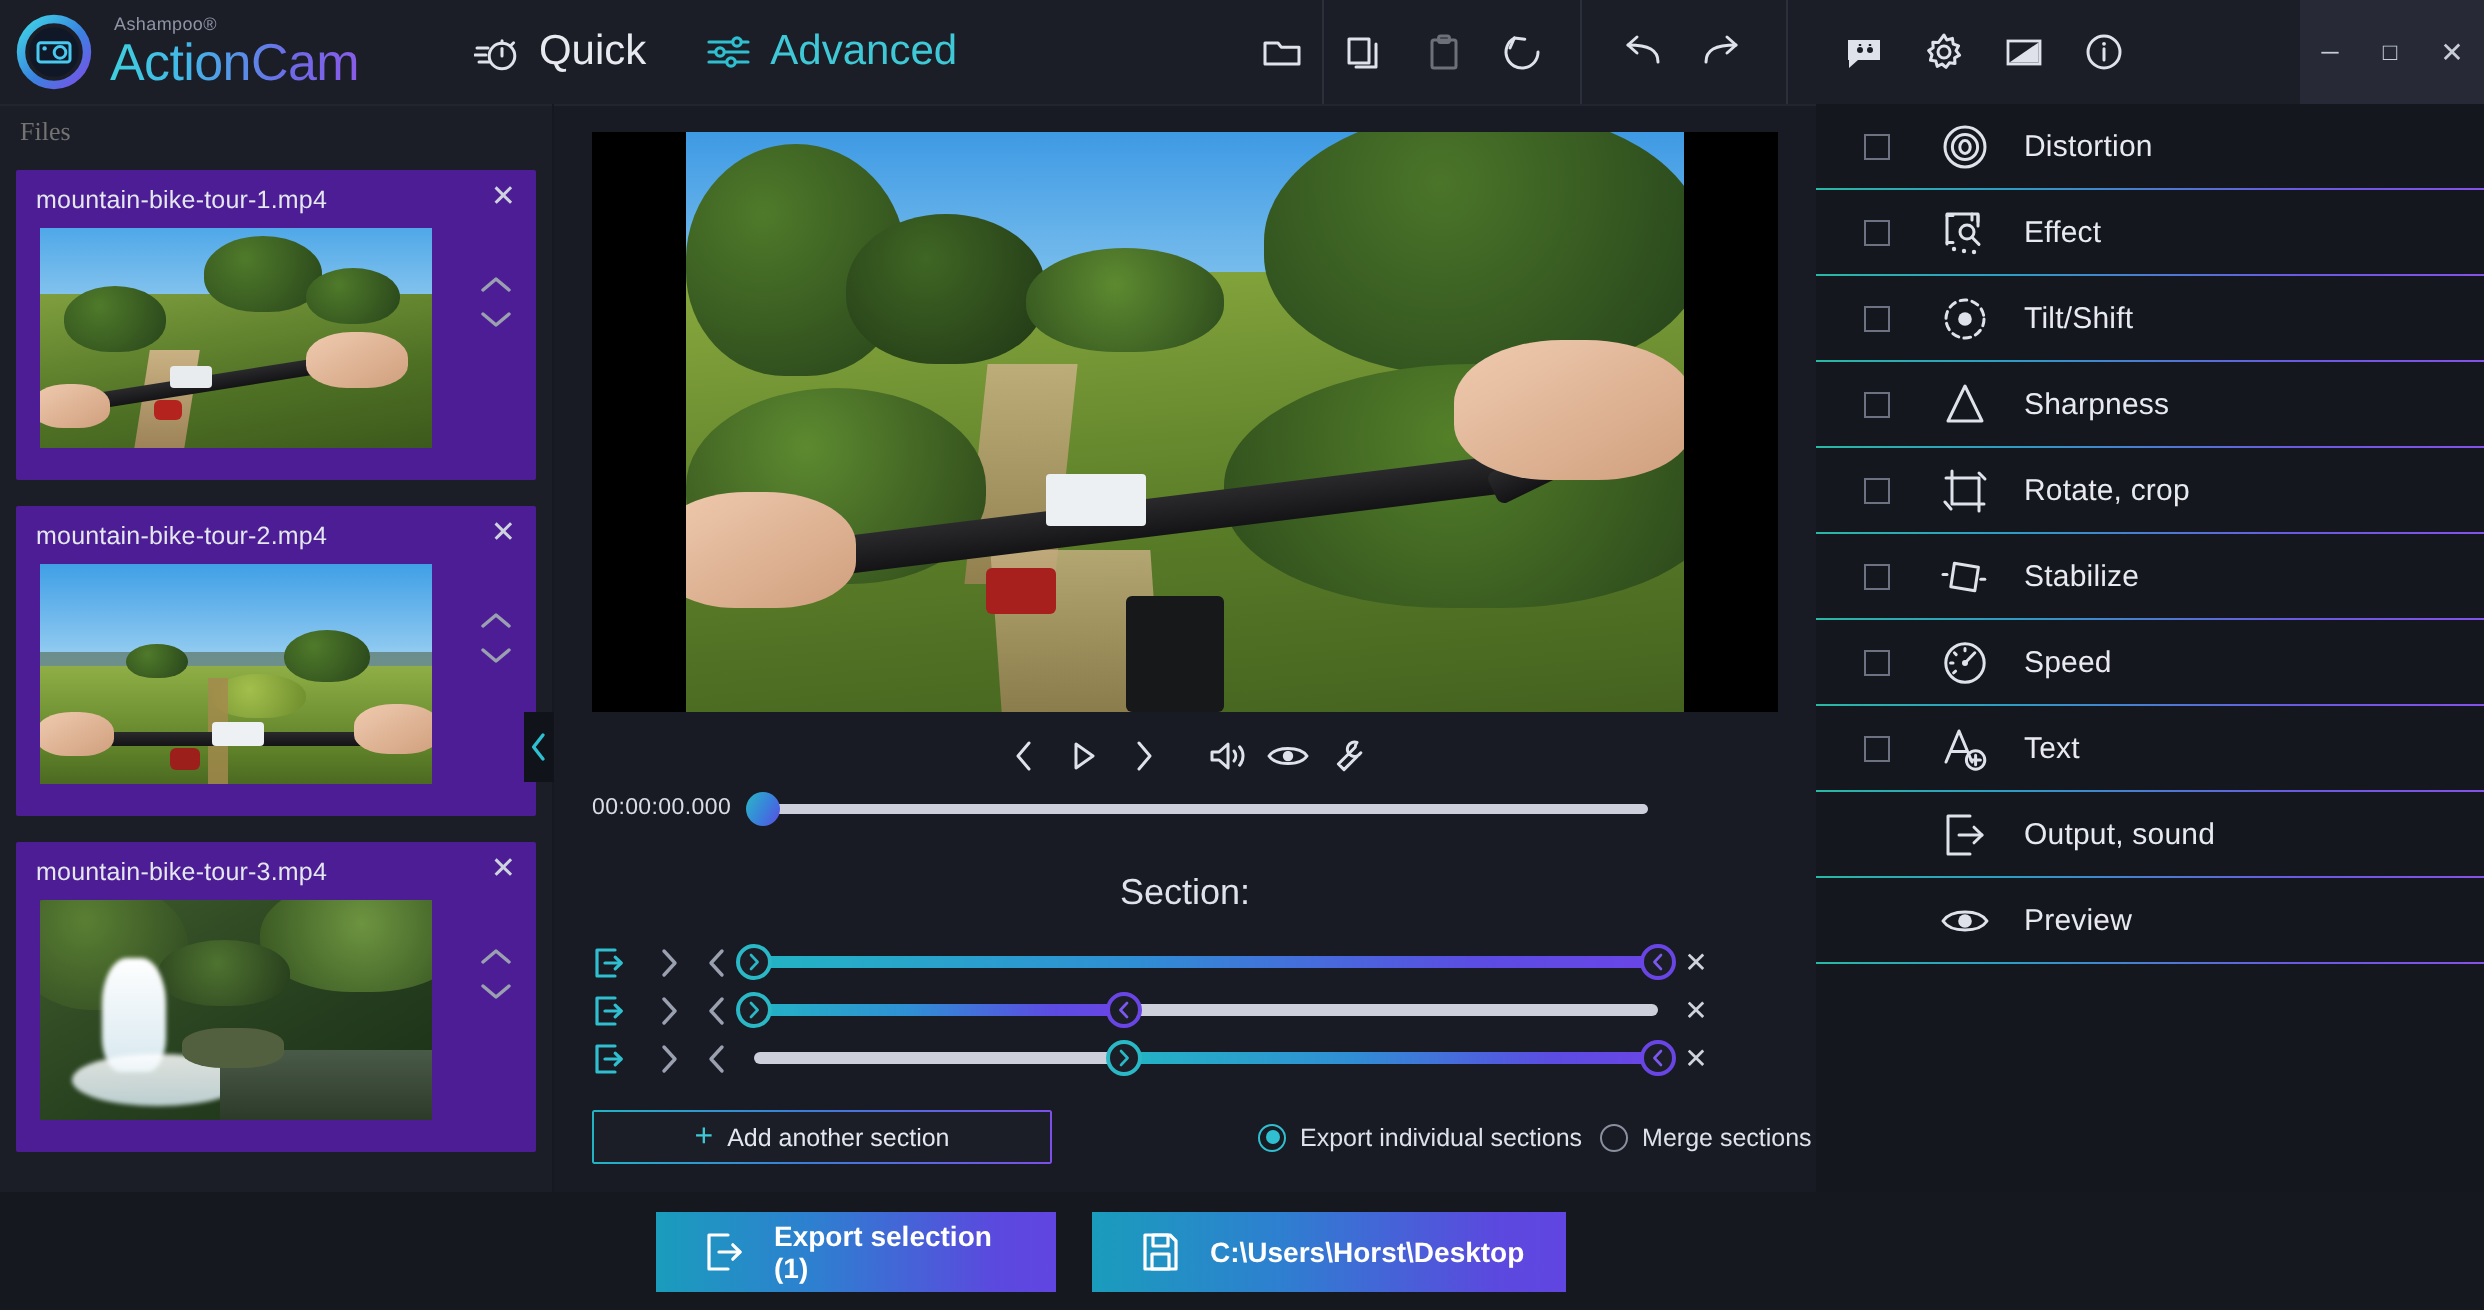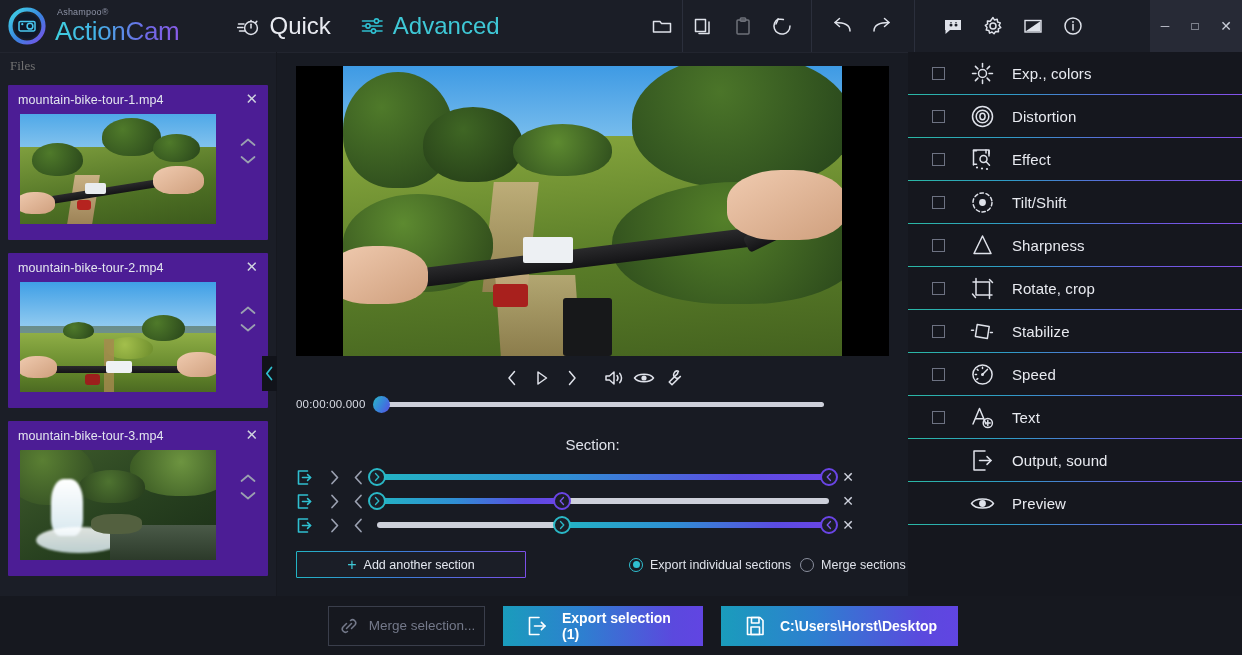--- a/index.html
+++ b/index.html
@@ -25,21 +25,21 @@
     margin-bottom: 1px; margin-left: 2px;
   }
   .brand-main {
     font-size: 26px; font-weight: 400; letter-spacing: -0.3px;
     background: linear-gradient(95deg, #3fd0dd 0%, #43b6e8 32%, #6d6ae6 72%, #8a5ce8 100%);
     -webkit-background-clip: text; background-clip: text;
     -webkit-text-fill-color: transparent; color: #5aa8e0;
   }
   .modes { display: flex; align-items: center; margin-left: 58px; gap: 30px; }
   .mode { display: flex; align-items: center; gap: 9px; cursor: pointer; }
-  .mode-label { font-size: 24px; }
+  .mode-label { font-size: 21px; }
   .mode.quick .mode-label { color: #e8eaf0; }
   .mode.adv .mode-label { color: #3fc8d6; }
   .tb-group {
     display: flex; align-items: center; height: 52px;
   }
   .tb-sep { width: 1px; height: 52px; background: #2b2f3c; }
   .tb-btn {
     width: 40px; height: 52px; display: flex; align-items: center;
     justify-content: center; cursor: pointer;
   }
@@ -131,21 +131,21 @@
     position: absolute; left: -8px; top: -6px; width: 17px; height: 17px;
     border-radius: 50%;
     background: linear-gradient(120deg, #2ab8c6 0%, #3a7fdc 55%, #5a4ce2 100%);
     cursor: pointer;
   }
 
   .section-area {
     position: absolute; left: 0; top: 378px; width: 631px; height: 166px;
   }
   .section-label {
-    text-align: center; font-size: 15px; color: #dfe2ea; padding-top: 5px;
+    text-align: center; font-size: 18px; color: #dfe2ea; padding-top: 5px;
   }
   .sect-rows { margin-top: 12px; }
   .sect-row {
     display: flex; align-items: center; height: 24px; padding-left: 19px;
   }
   .sect-icon { width: 26px; display: flex; justify-content: flex-start; cursor: pointer; }
   .sect-chev { width: 24px; display: flex; justify-content: center; cursor: pointer; }
   .sect-slider {
     position: relative; width: 452px; height: 18px; margin-left: 7px;
   }
@@ -752,39 +752,20 @@
             <span class="radio-dot"></span>
             <span class="radio-lbl">Merge sections</span>
           </div>
         </div>
       </div>
     </div>
   </div>
 
   <div class="rpanel">
 
-    <div class="rp-item">
-      <span class="rp-cb"></span>
-      <span class="rp-icon">
-        <svg width="27" height="27" viewBox="0 0 27 27">
-            <g class="ic">
-          <circle cx="13.5" cy="13.5" r="4"></circle>
-          <path d="M13.5 3.5 L13.5 7"></path>
-              <path d="M13.5 20 L13.5 23.5"></path>
-          <path d="M3.5 13.5 L7 13.5"></path>
-              <path d="M20 13.5 L23.5 13.5"></path>
-          <path d="M6.4 6.4 L8.9 8.9"></path>
-              <path d="M18.1 18.1 L20.6 20.6"></path>
-          <path d="M20.6 6.4 L18.1 8.9"></path>
-              <path d="M8.9 18.1 L6.4 20.6"></path>
-        </g>
-          </svg>
-      </span>
-      <span class="rp-label">Exp., colors</span>
-    </div>
 
     <div class="rp-item">
       <span class="rp-cb"></span>
       <span class="rp-icon">
         <svg width="27" height="27" viewBox="0 0 27 27">
             <g class="ic">
           <circle cx="13.5" cy="13.5" r="10"></circle>
               <circle cx="13.5" cy="13.5" r="6.3"></circle>
           <ellipse cx="13.5" cy="13.5" rx="2.6" ry="3.2"></ellipse>
         </g>
@@ -917,32 +898,20 @@
         </g>
           </svg>
       </span>
       <span class="rp-label">Preview</span>
     </div>
 
   </div>
 
   <div class="bottombar">
     <div class="bb-inner">
-      <div class="btn-merge">
-        <span>
-          <svg width="22" height="20" viewBox="0 0 22 20">
-              <g stroke="#74798a" stroke-width="1.5" fill="none" stroke-linecap="round" stroke-linejoin="round">
-            <path d="M12.5 4.5 A3.2 3.2 0 0 1 17 9 L13.5 12.5"></path>
-            <path d="M9.5 15.5 A3.2 3.2 0 0 1 5 11 L8.5 7.5"></path>
-            <path d="M8.5 12.5 L13.5 7.5"></path>
-          </g>
-            </svg>
-        </span>
-        <span>Merge selection...</span>
-      </div>
 
       <div class="btn-grad btn-export">
         <span>
           <svg width="24" height="24" viewBox="0 0 24 24">
               <g stroke="#fff" stroke-width="1.6" fill="none" stroke-linecap="round" stroke-linejoin="round">
             <path d="M14 3.5 L4.5 3.5 L4.5 20.5 L14 20.5"></path>
                 <path d="M9.5 12 L20 12"></path>
             <path d="M16.4 8.4 L20 12 L16.4 15.6"></path>
           </g>
             </svg>

